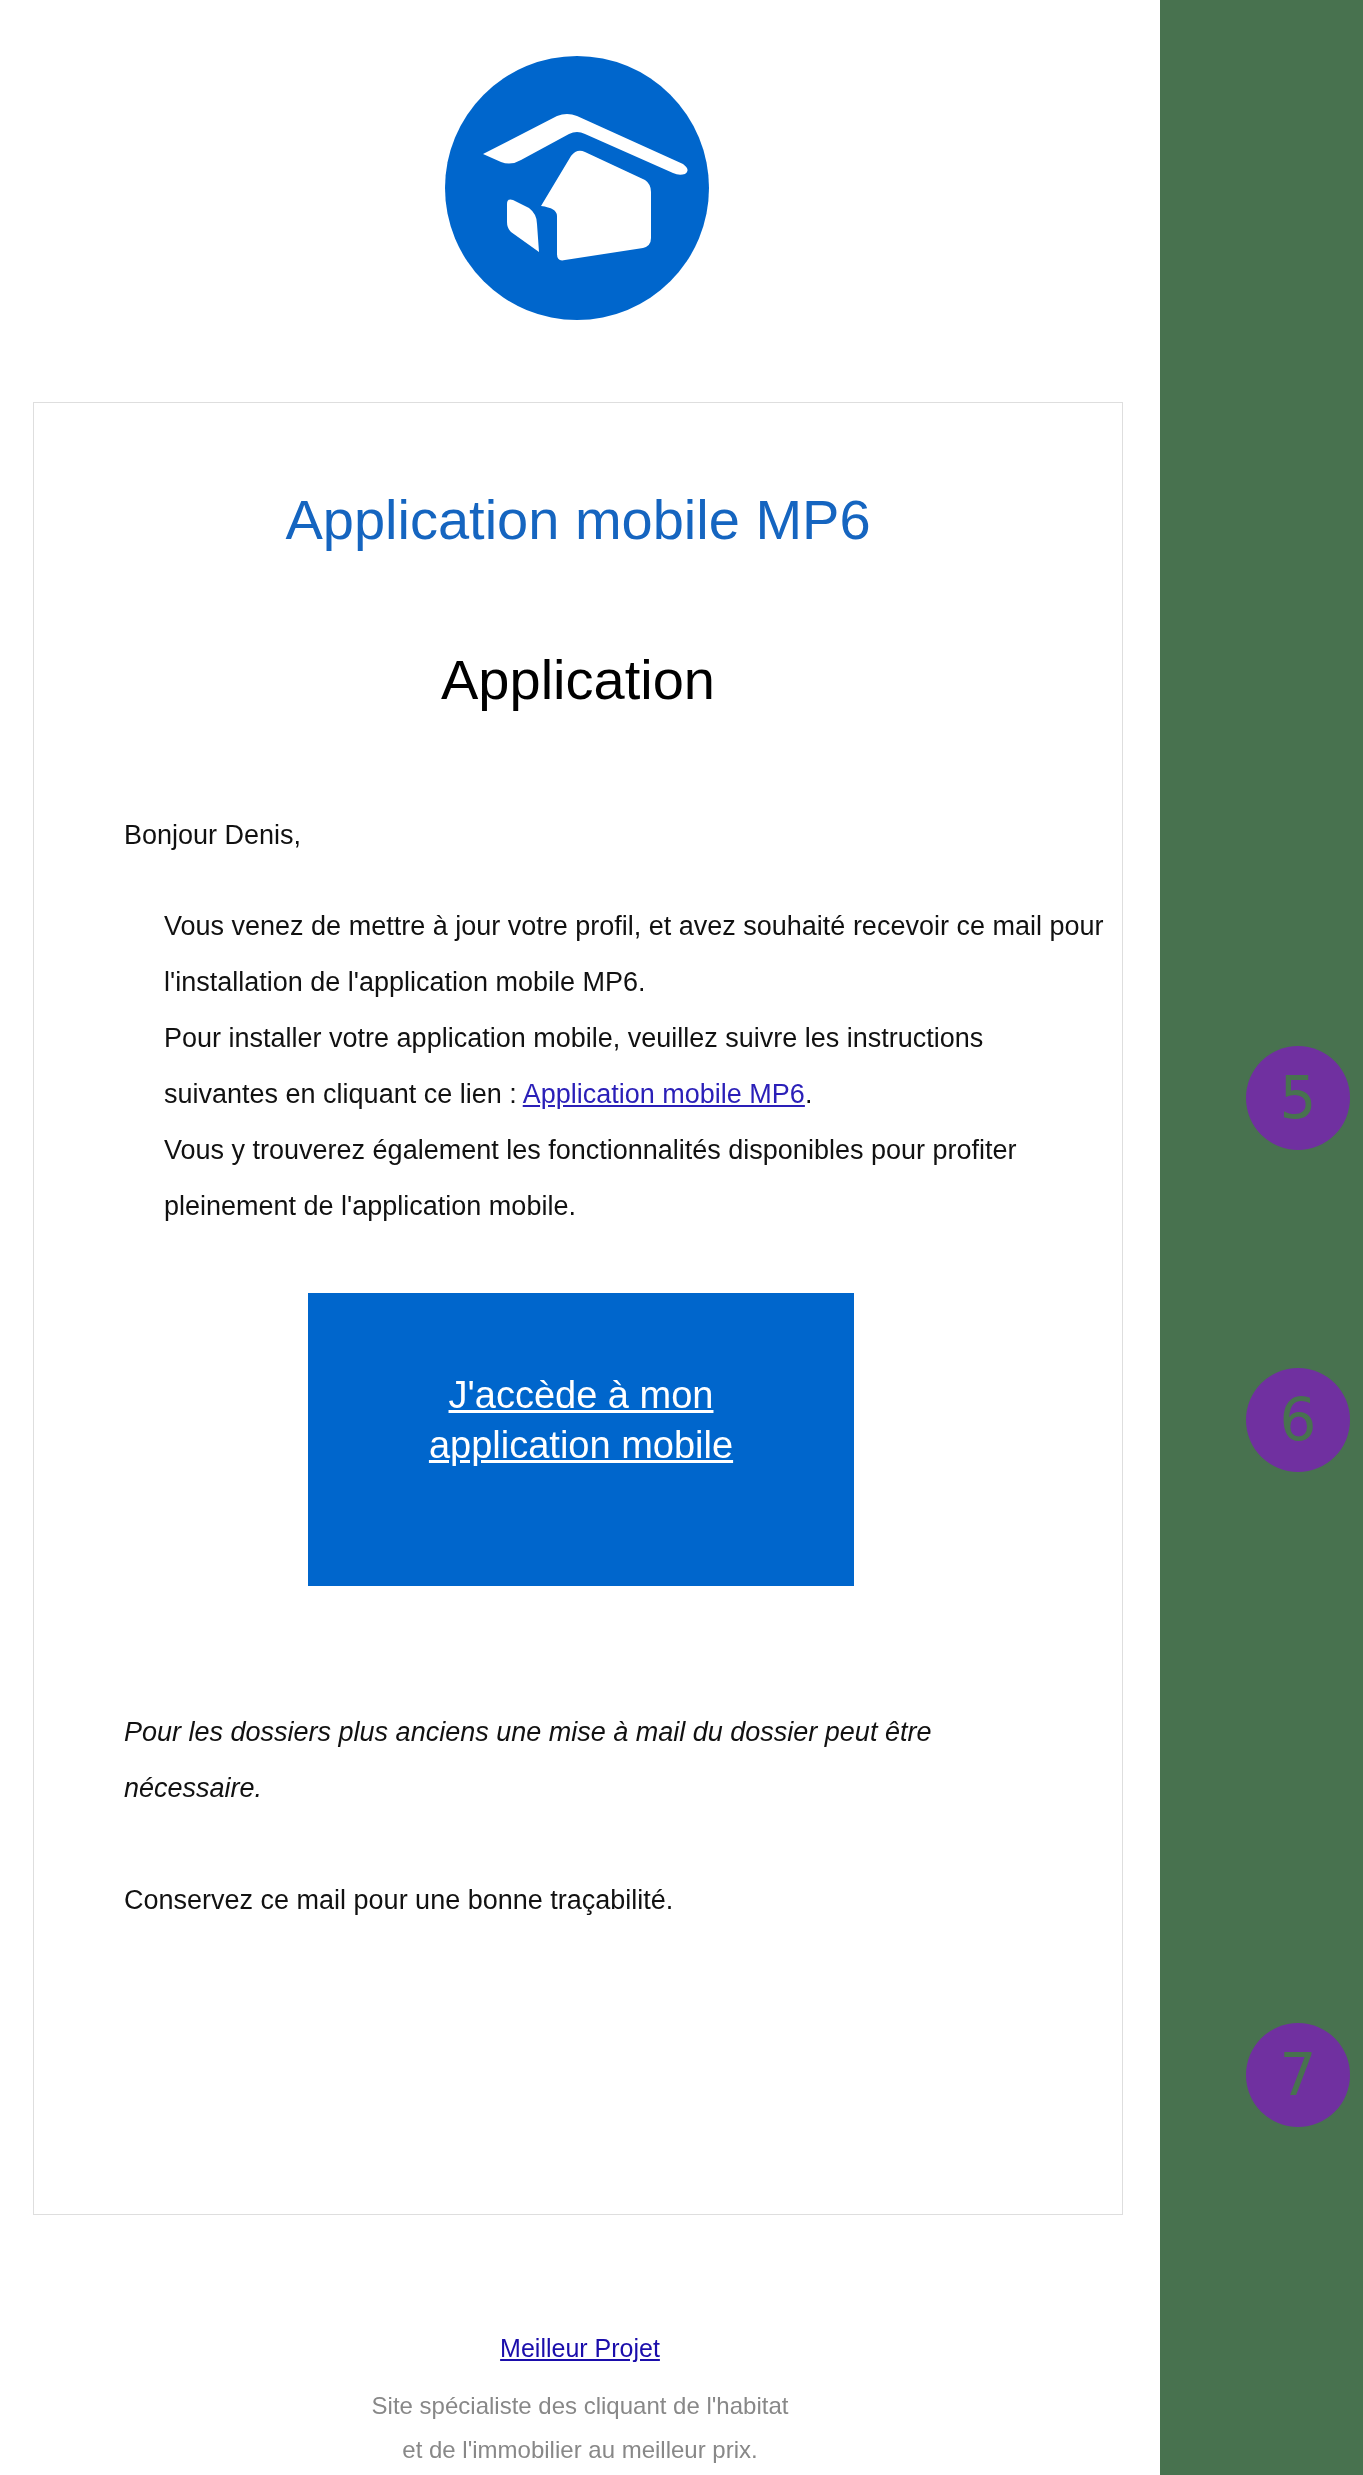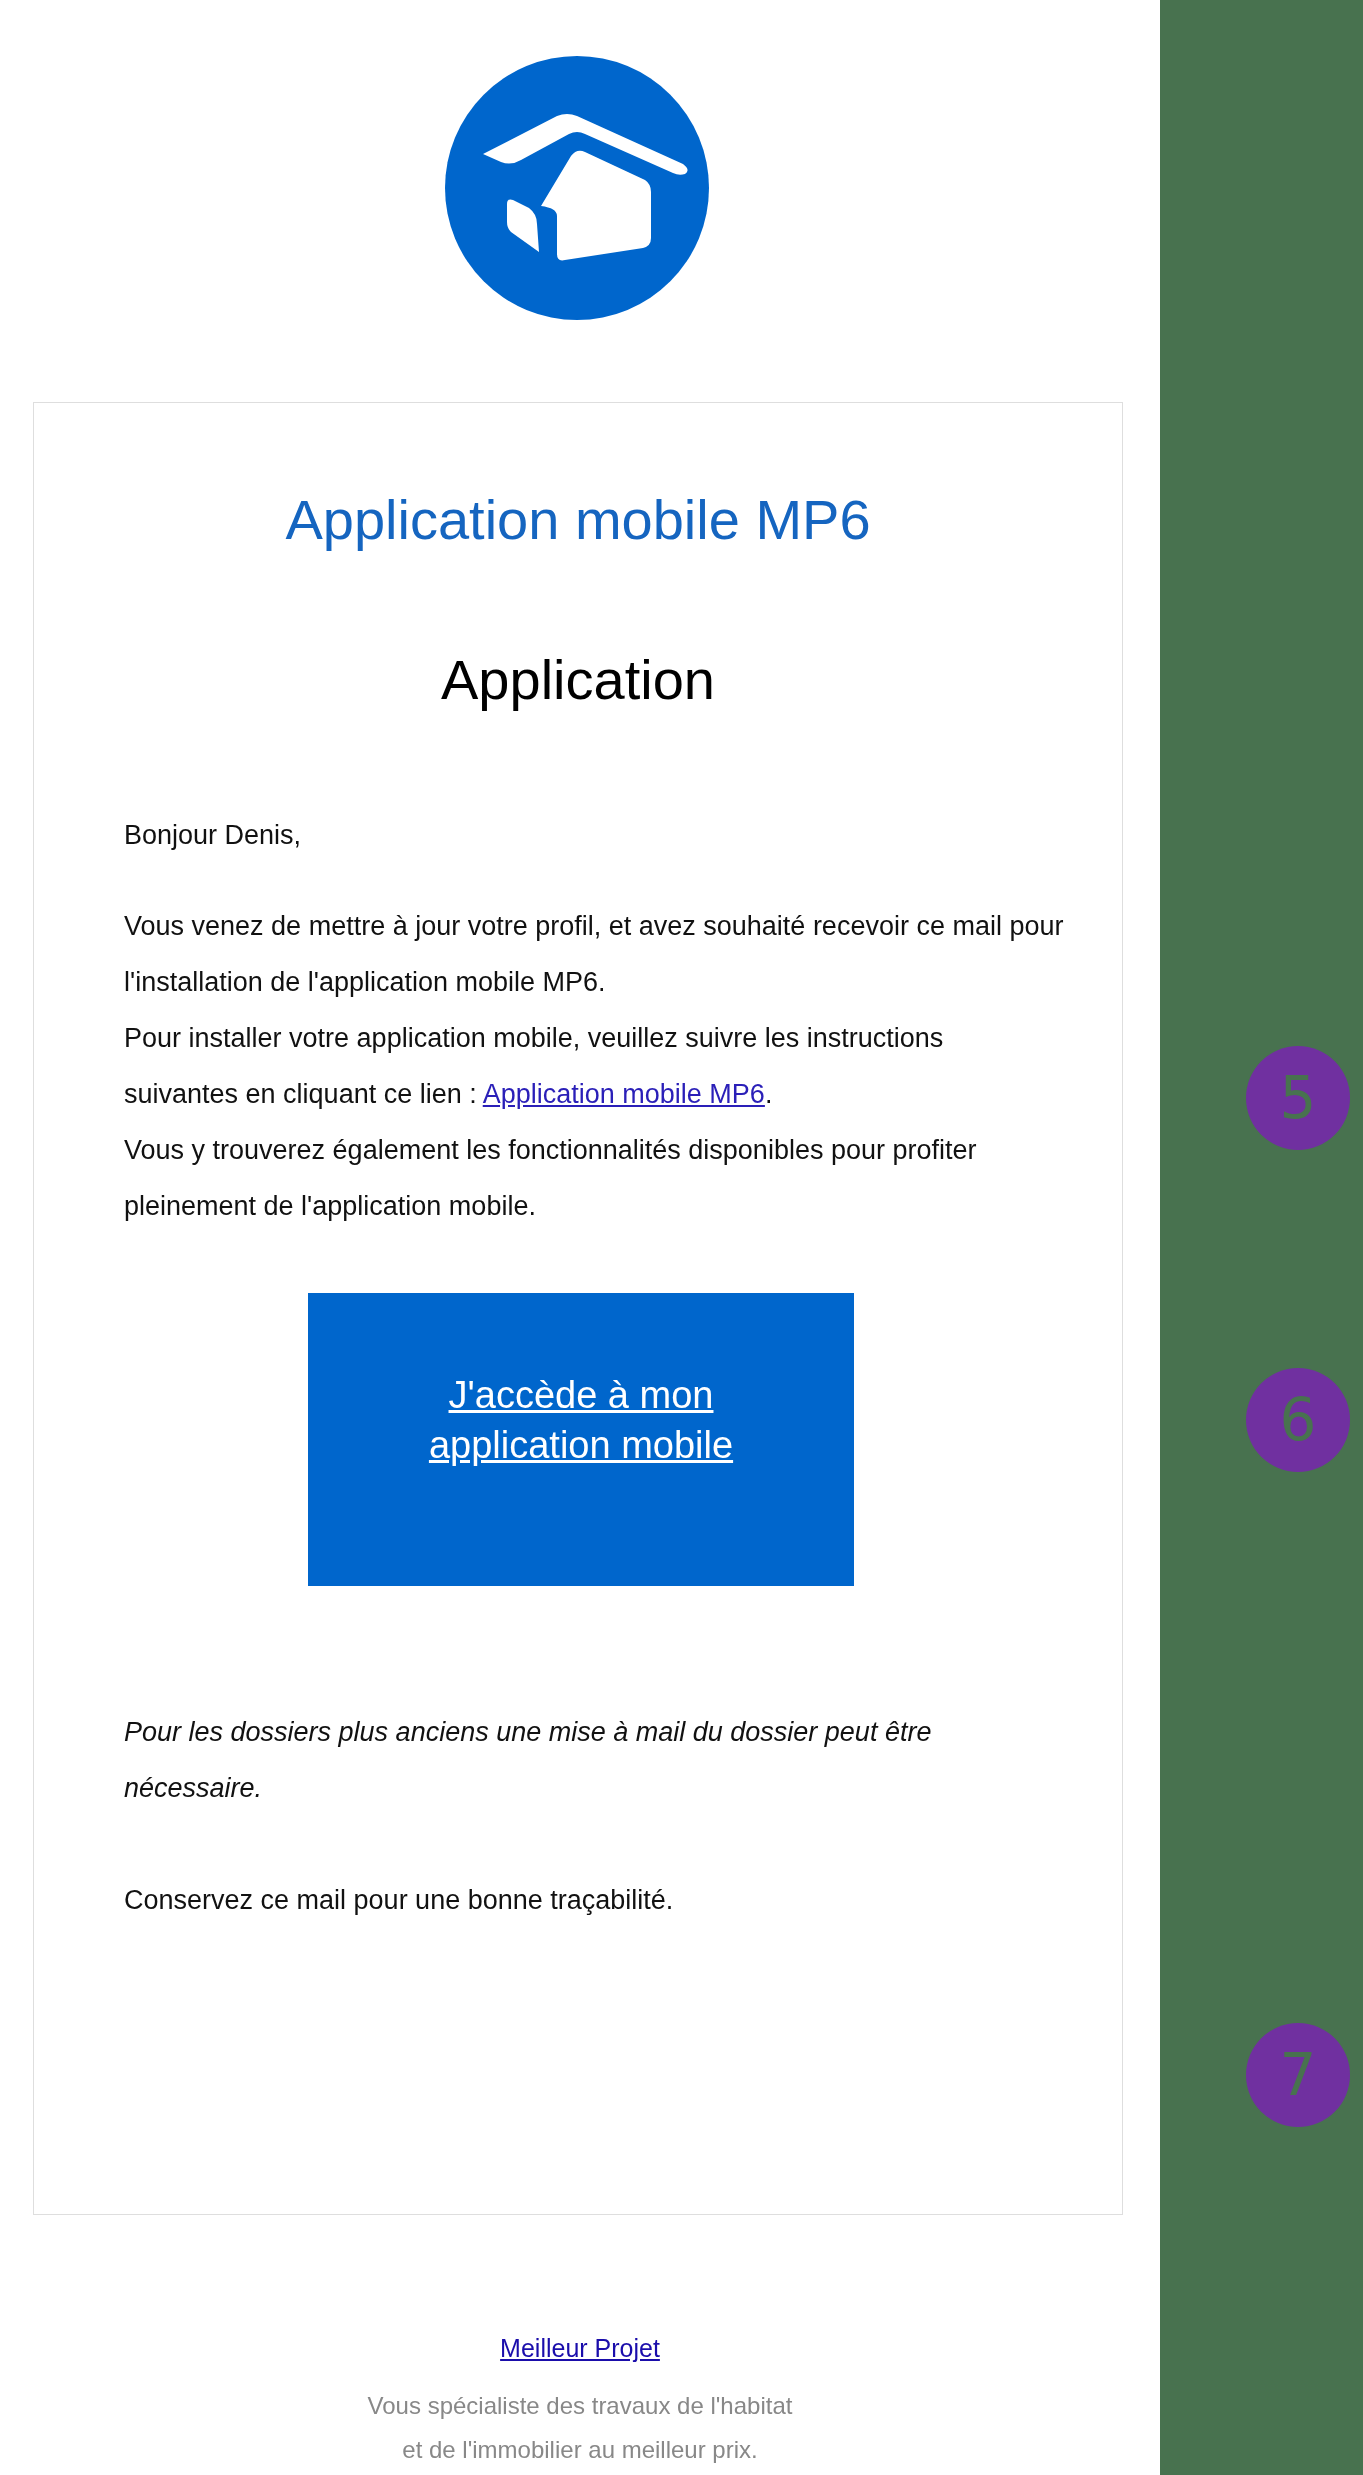--- a/index.html
+++ b/index.html
@@ -14,21 +14,21 @@
     .logo { position: absolute; left: 445px; top: 56px; width: 264px; height: 264px; border-radius: 50%; background: #0066cc; }
     .logo svg { position: absolute; left: 0; top: 0; width: 264px; height: 264px; }
 
     .card { position: absolute; left: 33px; top: 402px; width: 1090px; height: 1813px; border: 1px solid #dedede; background: #fff; }
 
     .title { position: absolute; left: 0; width: 100%; text-align: center; top: 82px; font-size: 56px; color: #1565c0; line-height: 70px; }
     .subtitle { position: absolute; left: 0; width: 100%; text-align: center; top: 242px; font-size: 56px; color: #000; line-height: 70px; }
 
     .body-text { position: absolute; left: 90px; width: 940px; font-size: 27px; color: #111; line-height: 56px; }
     .greet { top: 404px; }
-    .intro { top: 495px; }
+    .intro { top: 495px; margin-left: 40px; }
     .body-link { color: #2a1fb8; text-decoration: underline; }
 
     .cta { position: absolute; left: 274px; top: 890px; width: 546px; height: 293px; background: #0066cc;
       display: flex; align-items: center; justify-content: center; text-align: center; padding-bottom: 40px; }
     .cta span { color: #fff; font-size: 38px; line-height: 50px; text-decoration: underline; width: 380px; }
 
     .note { top: 1301px; font-style: italic; }
     .keep { top: 1469px; }
     .warn { top: 1583px; color: #d42020; }
 
@@ -61,20 +61,20 @@
   <div class="cta">
     <span>J'accède à mon application mobile</span>
   </div>
 
   <p class="body-text note">Pour les dossiers plus anciens une mise à mail du dossier peut être nécessaire.</p>
   <p class="body-text keep">Conservez ce mail pour une bonne traçabilité.</p>
 </div>
 
 <a class="footer-link">Meilleur Projet</a>
 <div class="footer-tag">
-  <div>Vous spécialiste des travaux de l'habitat</div>
+  <div>Site spécialiste des cliquant de l'habitat</div>
   <div>et de l'immobilier au meilleur prix.</div>
 </div>
 
 <div class="side-panel"></div>
 <div class="step-marker" style="top:1046px;">5</div>
 <div class="step-marker" style="top:1368px;">6</div>
 <div class="step-marker" style="top:2023px;">7</div>
 
 </body></html>

